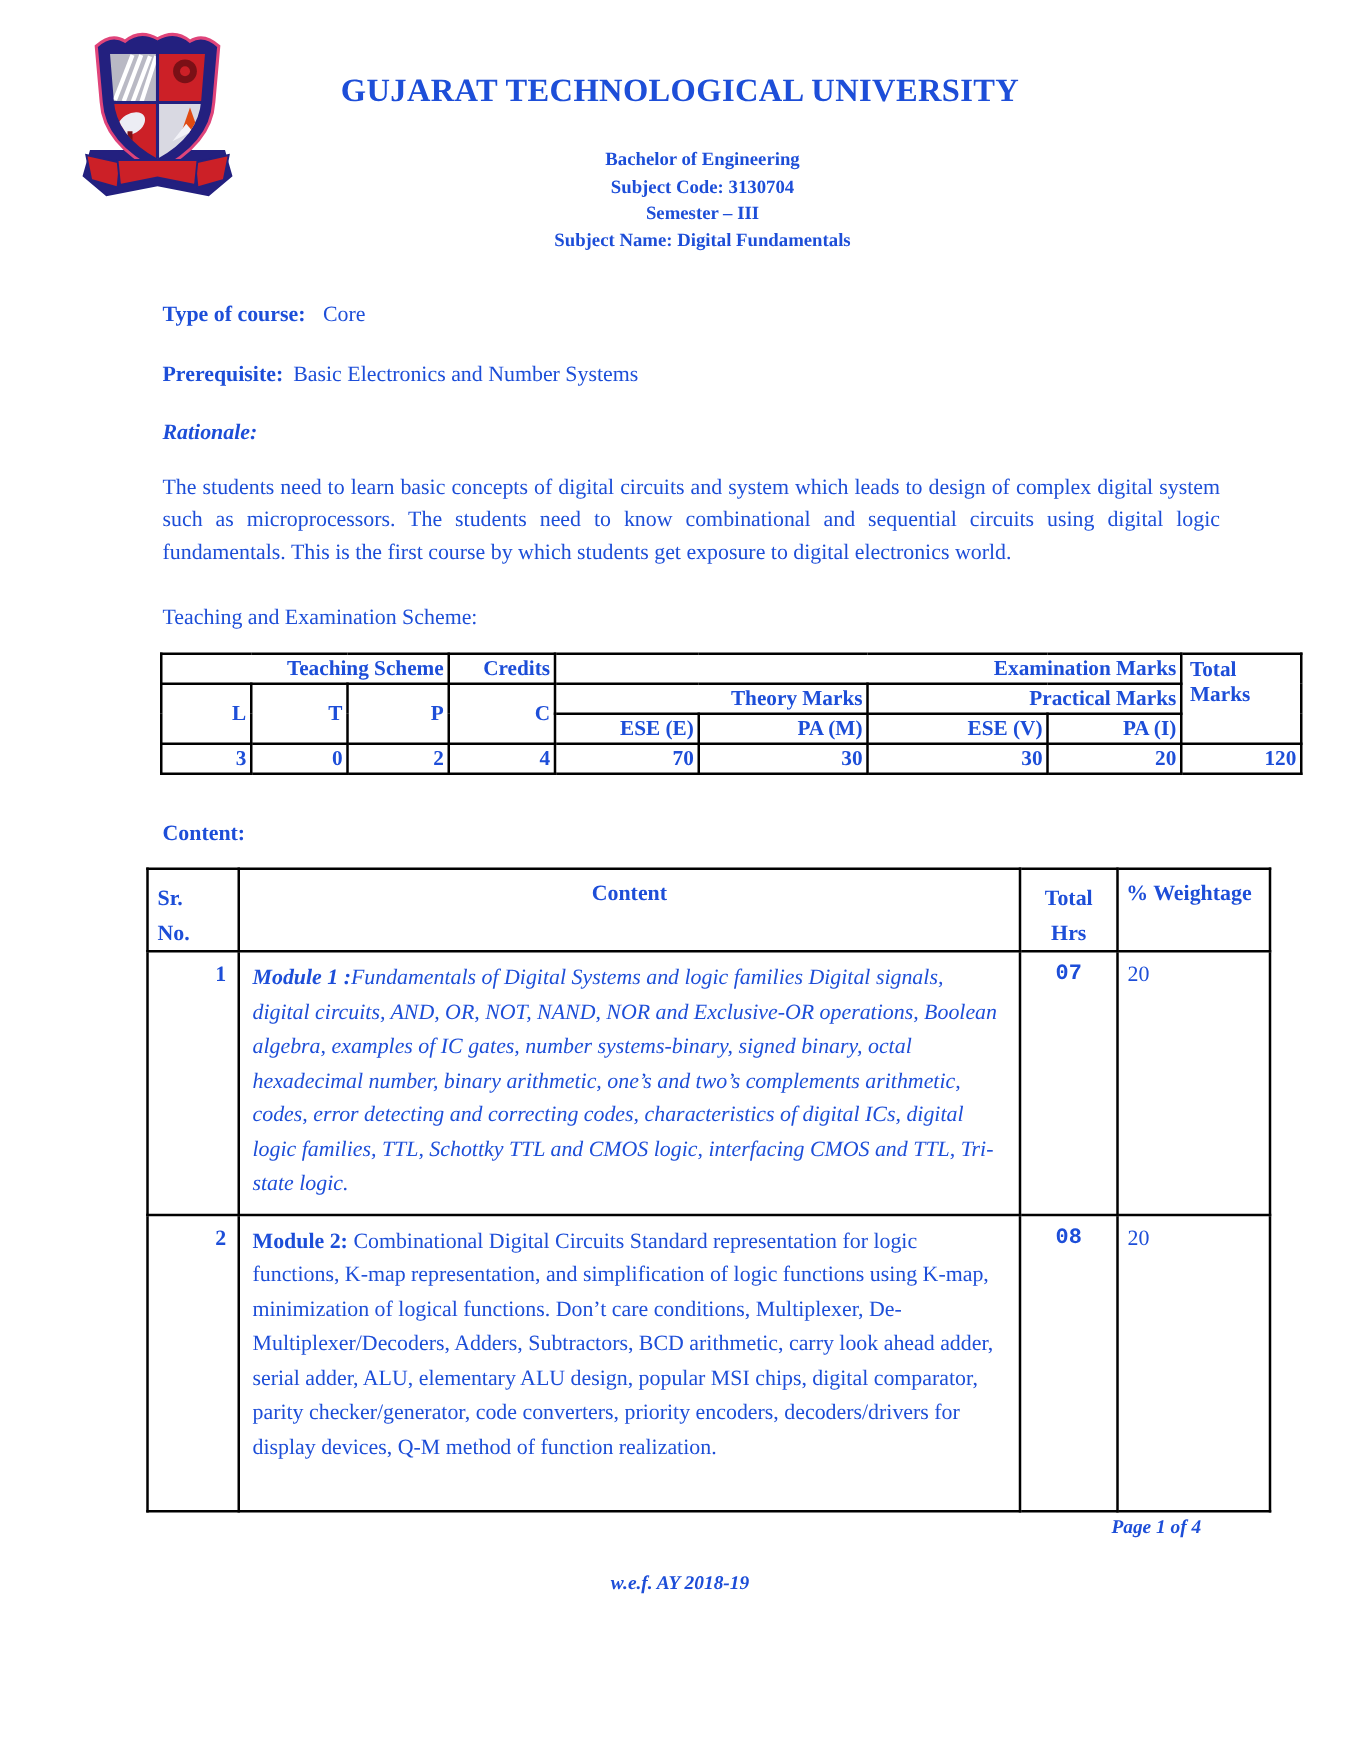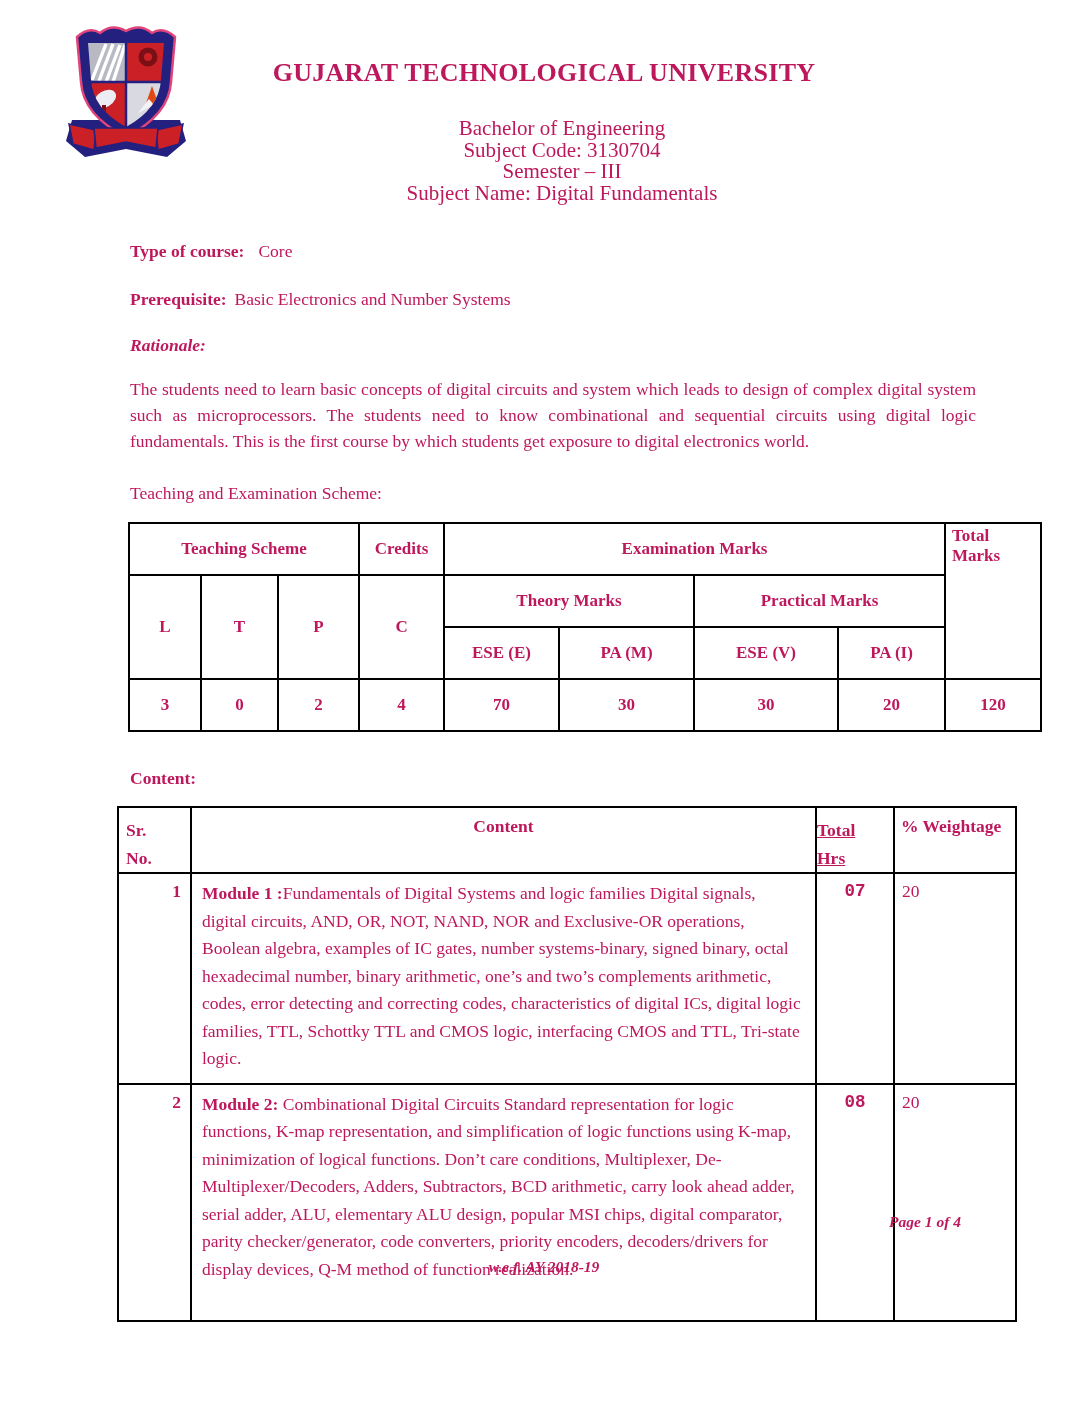--- a/index.html
+++ b/index.html
@@ -3,21 +3,21 @@
 <meta charset="utf-8">
 <style>
   * { margin: 0; padding: 0; box-sizing: border-box; }
   html, body { background: #ffffff; }
   .page {
     width: 1088px;
     height: 1408px;
     position: relative;
     background: #ffffff;
     font-family: "Liberation Serif", serif;
-    color: #be185d;
+    color: #1d4ed8;
     overflow: hidden;
   }
   .b { font-weight: bold; }
 
   
   .logo {
     position: absolute;
     left: 64px;
     top: 16px;
     width: 124px;
@@ -26,22 +26,22 @@
   .uni-title {
     padding-top: 58px;
     text-align: center;
     font-size: 26px;
     font-weight: bold;
     letter-spacing: 0.3px;
   }
   .subhead {
     margin-top: 30px;
     text-align: center;
-    font-size: 21px;
-    font-weight: normal;
+    font-size: 15px;
+    font-weight: bold;
     line-height: 21.5px;
     margin-left: 36px;
   }
 
   
   .meta { margin-left: 130px; margin-right: 112px; font-size: 17.5px; }
   .meta-line { margin-top: 0; }
   .line-type   { margin-top: 37px; }
   .line-prereq { margin-top: 27px; }
   .line-rat    { margin-top: 25px; font-style: italic; }
@@ -66,23 +66,23 @@
   .scheme-table {
     margin-left: 128px;
     margin-top: 18px;
     width: 912px;
     table-layout: fixed;
     font-size: 17px;
     font-weight: bold;
   }
   .scheme-table td {
     border: 2px solid #000;
-    text-align: center;
+    text-align: right;
     vertical-align: middle;
-    padding: 15px 3px;
+    padding: 1px 3px;
     line-height: 20px;
   }
   .scheme-table tr.r-head td { height: 23px; }
   .scheme-table td.total-cell {
     text-align: left;
     vertical-align: top;
     padding: 2px 6px;
   }
 
   
@@ -109,24 +109,23 @@
     line-height: 28px;
     height: 56px;
   }
   .content-table .h-content {
     font-weight: bold;
     text-align: center;
     padding-top: 8px;
   }
   .content-table .h-hrs {
     font-weight: bold;
-    text-align: left;
+    text-align: center;
     padding-top: 8px;
     line-height: 28px;
-    text-decoration: underline;
   }
   .content-table .h-wt {
     font-weight: bold;
     text-align: left;
     padding: 8px 2px 0 6px;
     white-space: nowrap;
   }
   .content-table .c-sr {
     font-weight: bold;
     text-align: right;
@@ -140,21 +139,21 @@
   .content-table .c-hrs {
     font-weight: bold;
     text-align: center;
     padding-top: 7px;
     font-family: Liberation Mono, monospace;
   }
   .content-table .c-wt {
     text-align: left;
     padding: 7px 0 0 7px;
   }
-  .row1 .c-module { height: 198px; }
+  .row1 .c-module { height: 198px; font-style: italic; }
   .row2 .c-module { height: 237px; }
 
   
   .page-num {
     position: absolute;
     top: 1213px;
     right: 127px;
     font-size: 15.5px;
     font-weight: bold;
     font-style: italic;

